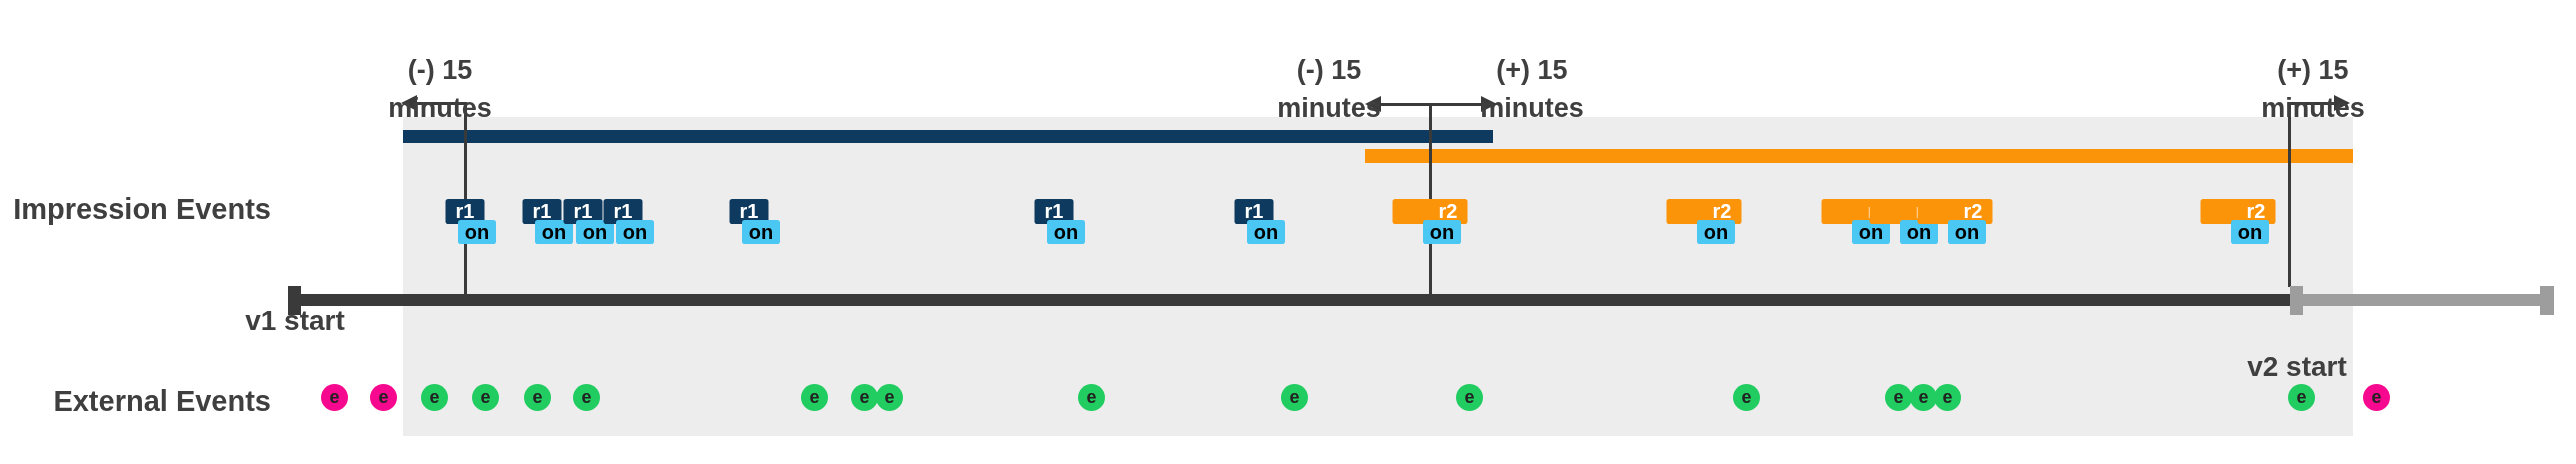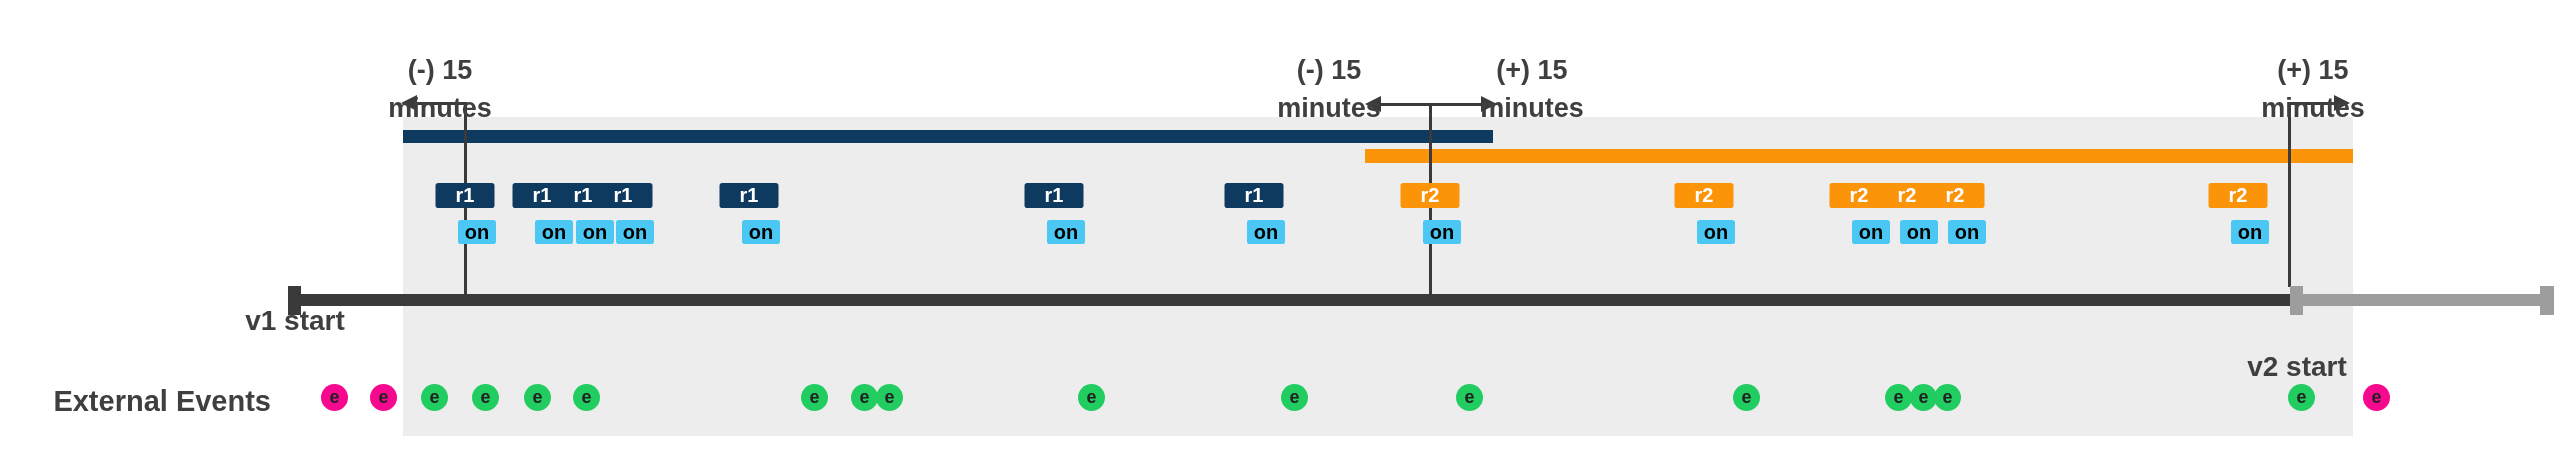--- a/index.html
+++ b/index.html
@@ -51,22 +51,22 @@
 
   .tl-label{position:absolute;transform:translateX(-50%);font-size:28px;font-weight:600;
             white-space:nowrap;color:var(--text,#3f3f3f);}
   #v1label{left:295px;top:305px;}
   #v2label{left:2297px;top:322px;margin-top:29px;}
 
   .layer{position:absolute;left:0;top:0;width:100%;height:100%;}
   .imp-col{position:absolute;top:183px;width:0;}
   .chip{position:absolute;left:0;transform:translateX(-50%);display:flex;align-items:center;justify-content:center;
         border-radius:2.8px;font-weight:600;}
-  .chip.ruleset{top:0;width:59px;height:25.4px;font-size:20px;color:#ffffff;background:var(--r1-navy,#0F3A5F);}
-  .imp-col.r2 .chip.ruleset{background:var(--r2-orange,#FB9408);}
+  .chip.ruleset{top:16px;width:39px;height:25.4px;font-size:20px;color:#ffffff;background:var(--r1-navy,#0F3A5F);}
+  .imp-col.r2 .chip.ruleset{background:var(--r2-orange,#FB9408);padding-left:36px;}
   .chip.status{top:37px;width:38px;height:24.4px;font-size:20px;color:#000000;background:var(--on-blue,#4AC7F3);margin-left:12px;}
 
   .ext-dot{position:absolute;top:384px;width:27px;height:27px;margin-left:-14px;border-radius:50%;
            display:flex;align-items:center;justify-content:center;font-size:18px;font-weight:600;color:#222222;}
   .ext-dot.green{background:var(--event-green,#21CD60);}
   .ext-dot.pink{background:var(--event-pink,#F7098F);}
 </style>
 </head>
 <body>
 
@@ -99,20 +99,21 @@
   </div>
   <div class="ann" id="ann3">
     <span>(+) 15</span>
     <span>minutes</span>
   </div>
   <div class="ann" id="ann4">
     <span>(+) 15</span>
     <span>minutes</span>
   </div>
 
+  <div class="row-label" id="imp-label">Impression Events</div>
   <div class="row-label" id="ext-label">External Events</div>
 
   <div id="tl-dark"></div>
   <div id="v1cap"></div>
   <div id="tl-gray"></div>
   <div id="v2cap"></div>
   <div id="tl-gray-end"></div>
 
   <div class="tl-label" id="v1label">v1 start</div>
   <div class="tl-label" id="v2label">v2 start</div>

